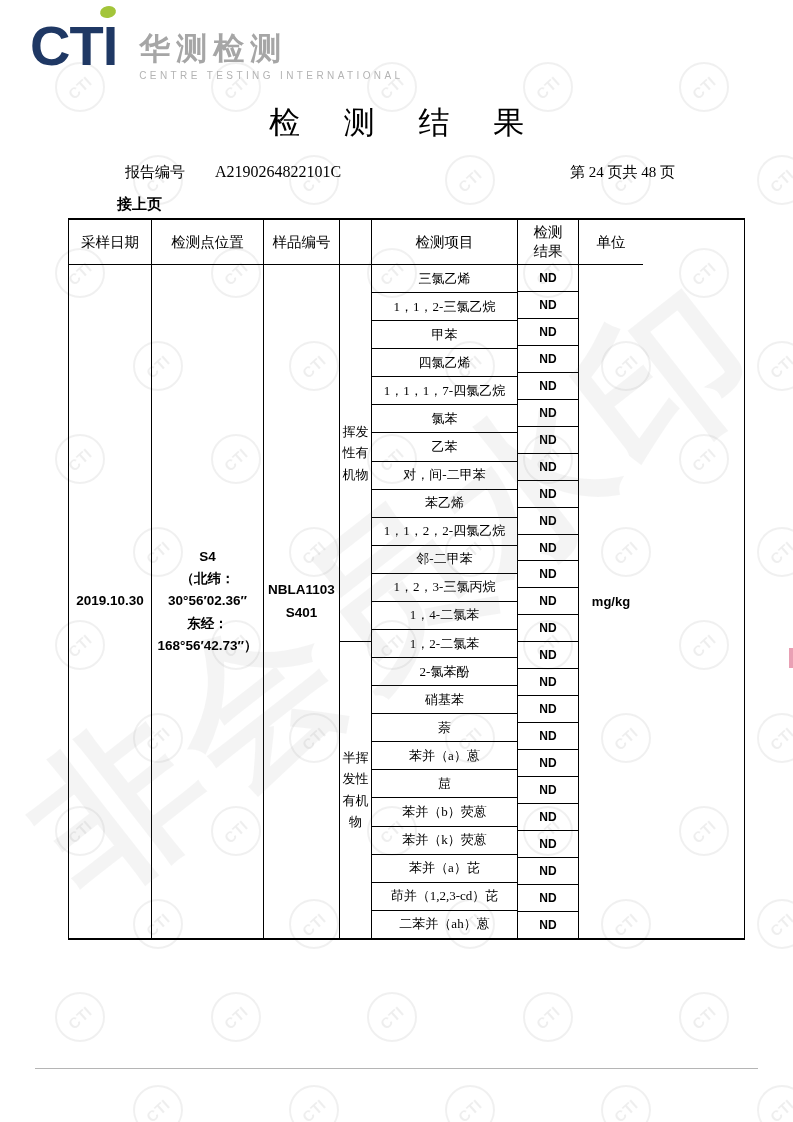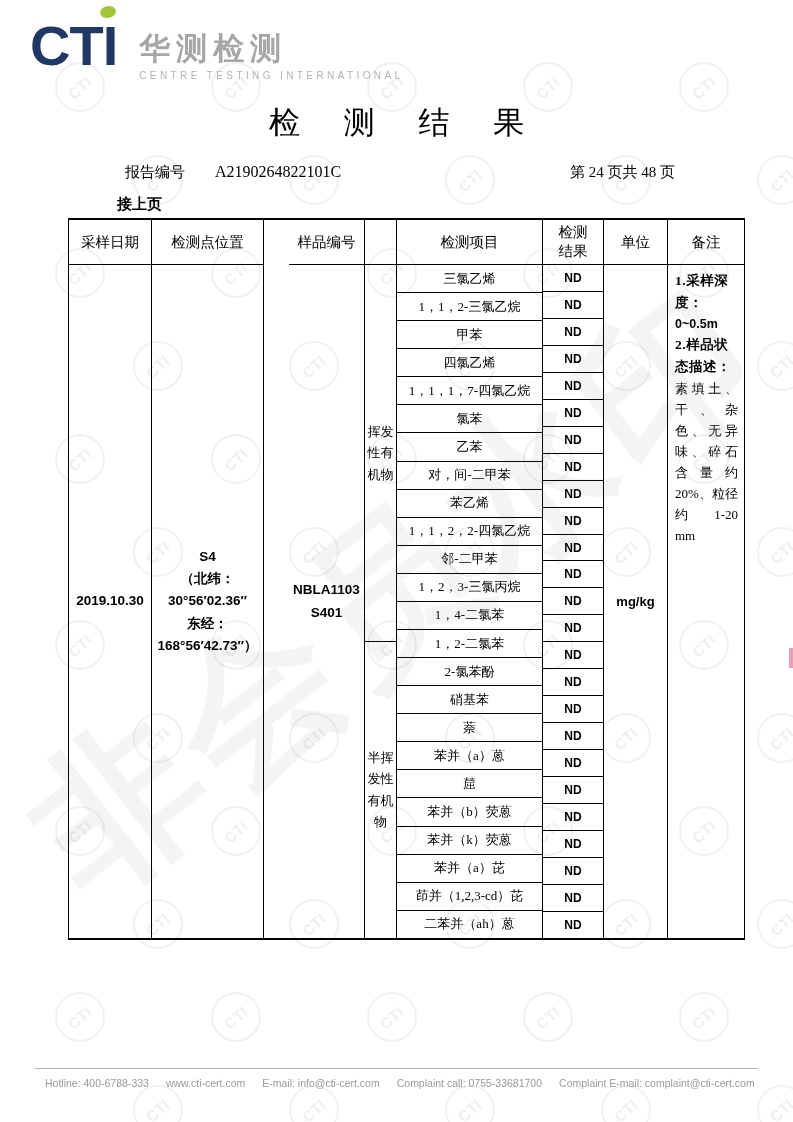--- a/index.html
+++ b/index.html
@@ -29,21 +29,21 @@
   .report-label{position:absolute;left:125px;}
   .report-number{position:absolute;left:215px;font-size:16px;}
   .page-ind{position:absolute;left:570px;}
   .continued{position:absolute;left:117px;top:195px;font-weight:700;font-size:15px;z-index:2;}
   
   .tbl{position:absolute;left:68px;top:218px;width:677px;height:722px;z-index:2;
        box-sizing:border-box;border:1.5px solid #000;border-top-width:2px;border-bottom-width:2px;
        display:flex;background:transparent;}
   .col{box-sizing:border-box;border-right:1px solid #000;display:flex;flex-direction:column;}
   .col:last-child{border-right:none;}
-  .c-date{width:83px;} .c-loc{width:112px;} .c-samp{width:76px;margin-left:25px;} .c-grp{width:32px;}
+  .c-date{width:83px;} .c-loc{width:112px;} .c-samp{width:76px;} .c-grp{width:32px;}
   .c-item{width:146px;} .c-res{width:61px;} .c-unit{width:64px;} .c-rem{flex:1;}
   .th{box-sizing:border-box;height:45px;flex:0 0 45px;border-bottom:1px solid #000;
       display:flex;align-items:center;justify-content:center;text-align:center;
       font-size:14.5px;white-space:pre-line;line-height:1.3;}
   .body{flex:1;display:flex;flex-direction:column;min-height:0;}
   .cellc{flex:1;display:flex;align-items:center;justify-content:center;text-align:center;}
   .pre{white-space:pre-line;}
   .val{font-family:"Liberation Sans","DejaVu Sans",sans-serif;font-weight:600;font-size:13.5px;line-height:1.65;}
   .ic{box-sizing:border-box;flex:1;border-bottom:1px solid #000;display:flex;
       align-items:center;justify-content:center;font-size:13px;text-align:center;padding:0 2px;}
@@ -372,39 +372,21 @@
       </div>
     </div>
 
     <div class="col c-unit">
       <div class="th">单位</div>
       <div class="body">
           <div class="cellc val unit-cell">mg/kg</div>
         </div>
     </div>
 
-    <div class="col c-rem">
-      <div class="th">备注</div>
-      <div class="body">
-        <div class="rem-body">
-          <div class="rem-b">1.采样深度：</div>
-          <div class="rem-v sans">0~0.5m</div>
-          <div class="rem-b">2.样品状态描述：</div>
-          <div class="rem-v">素填土、干、杂色、无异味、碎石含量约 20%、粒径约 1-20 mm</div>
-        </div>
-      </div>
-    </div>
   </div>
 
   <div class="diag-wm">非会员水印</div>
 
   <div class="edge-mark"></div>
 
   <div class="f-line"></div>
-  <div class="footer">
-    <span>Hotline: 400-6788-333</span>
-    <span>www.cti-cert.com</span>
-    <span>E-mail: info@cti-cert.com</span>
-    <span>Complaint call: 0755-33681700</span>
-    <span>Complaint E-mail: complaint@cti-cert.com</span>
-  </div>
 
 </div>
 
 </body></html>

